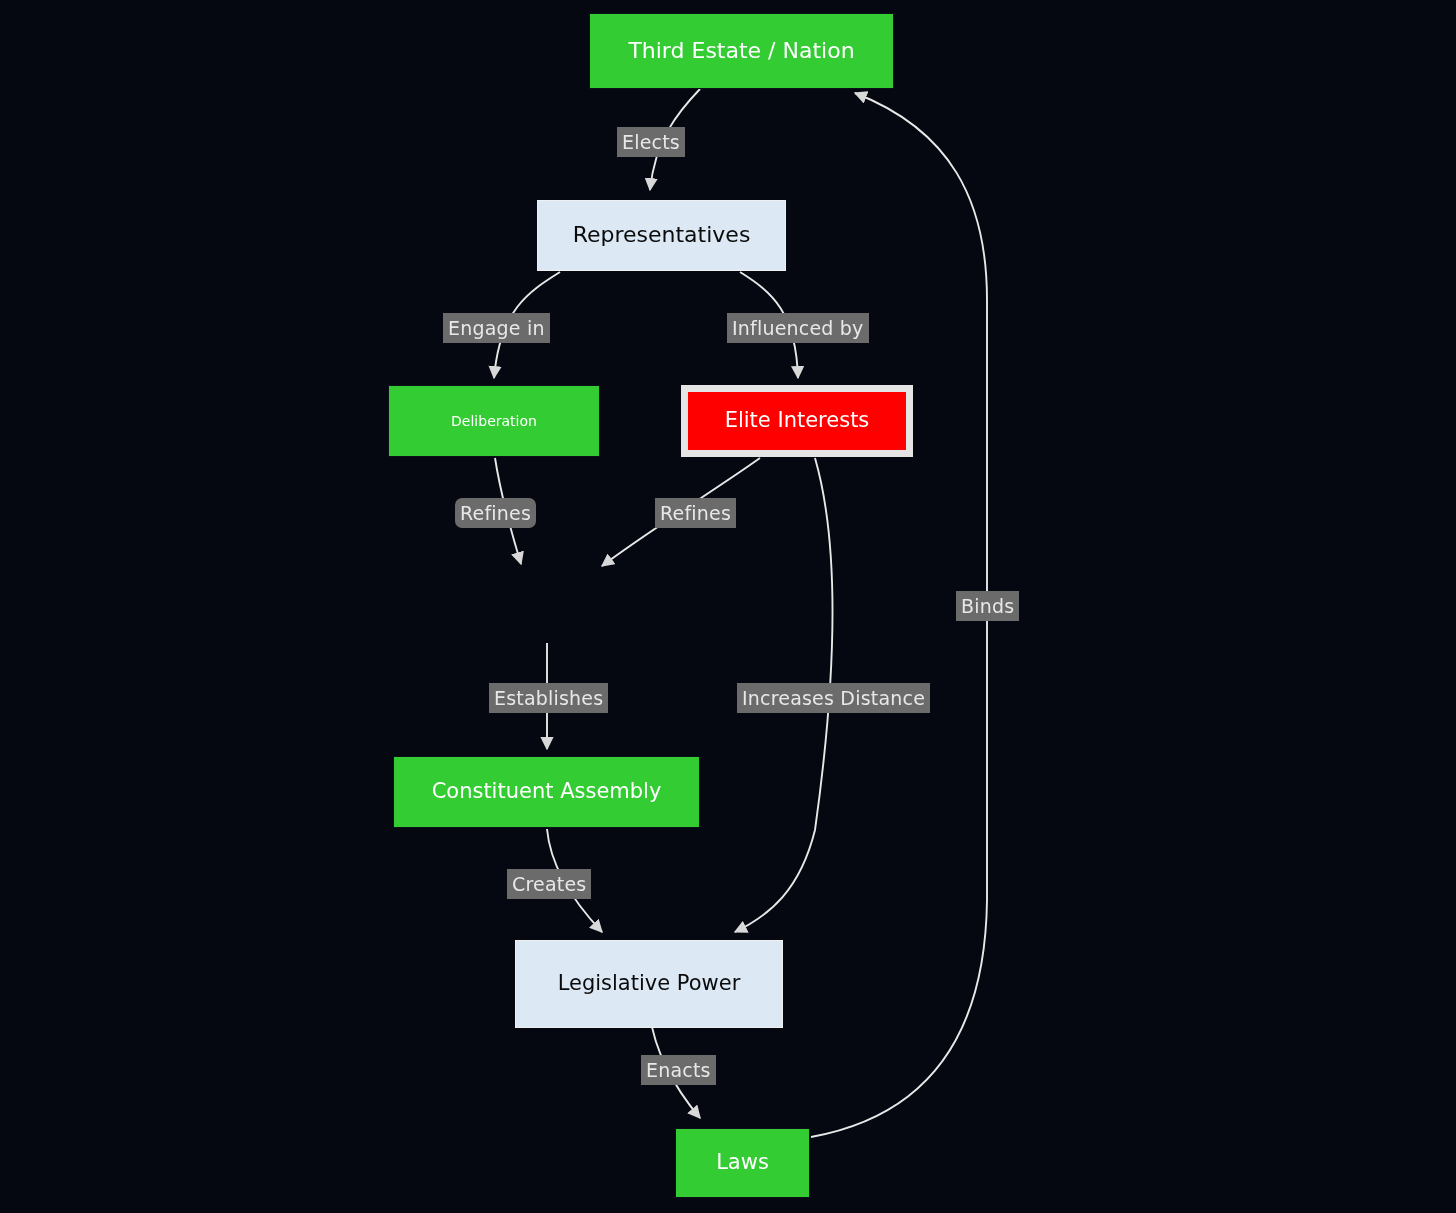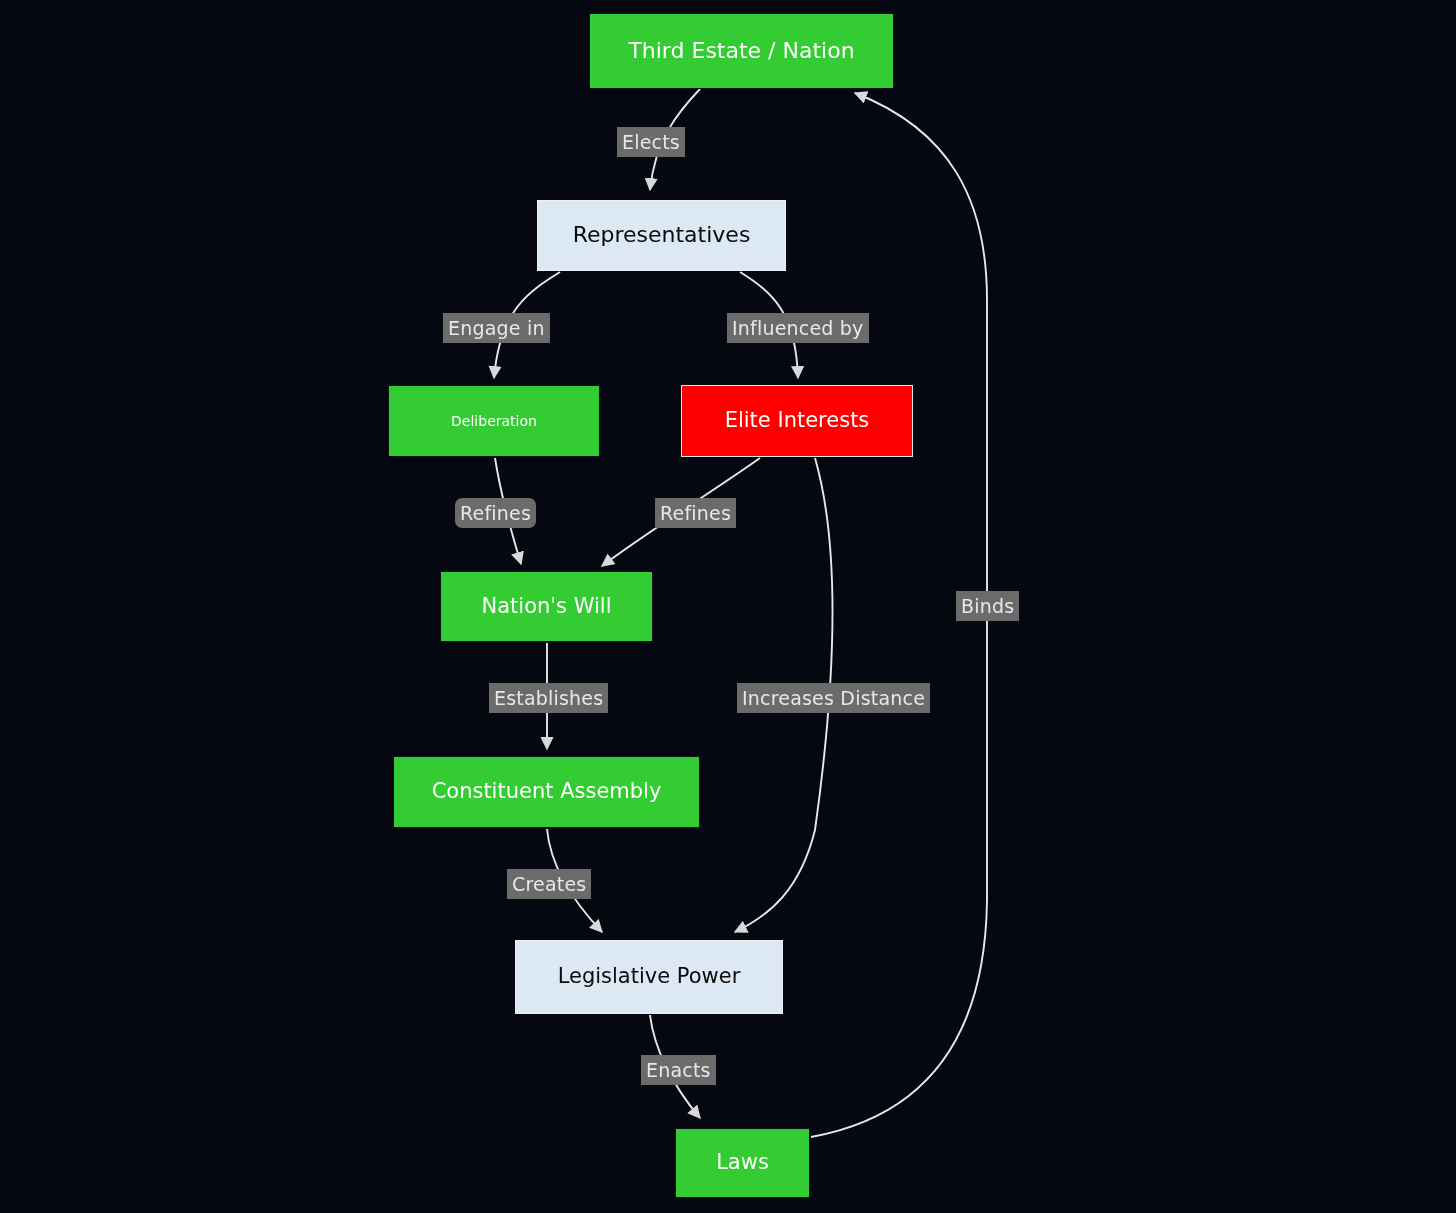--- a/index.html
+++ b/index.html
@@ -42,21 +42,21 @@
     border: 1px solid #0b0f18;
     color: #ffffff;
   }
   .node-light {
     background: #dce9f5;
     border: 1px solid #f0f0f0;
     color: #0b0b0b;
   }
   .node-red {
     background: #ff0000;
-    border: 1px solid #e5e5e5;
+    border: 7px solid #e5e5e5;
     color: #ffffff;
   }
   .edge-label {
     position: absolute;
     box-sizing: border-box;
     background: #6b6b6b;
     color: #e8e8e8;
     font-size: 19px;
     line-height: 30px;
     height: 30px;
@@ -100,29 +100,26 @@
   </div>
 
   <div class="node node-green" style="left:388px; top:385px; width:212px; height:72px; font-size:14px;">
     <span>Deliberation</span>
   </div>
 
   <div class="node node-red" style="left:681px; top:385px; width:232px; height:72px; font-size:21px;">
     <span>Elite Interests</span>
   </div>
 
-  <div class="node node-green" style="left:440px; top:571px; width:213px; height:71px; font-size:21px;">
-    <span>Nation's Will</span>
-  </div>
 
   <div class="node node-green" style="left:393px; top:756px; width:307px; height:72px; font-size:21px;">
     <span>Constituent Assembly</span>
   </div>
 
-  <div class="node node-light" style="left:515px; top:940px; width:268px; height:74px; font-size:21px;">
+  <div class="node node-light" style="left:515px; top:940px; width:268px; height:88px; font-size:21px;">
     <span>Legislative Power</span>
   </div>
 
   <div class="node node-green" style="left:675px; top:1128px; width:135px; height:70px; font-size:21px;">
     <span>Laws</span>
   </div>
 
   <div class="edge-label" style="left:617px; top:127px;"><span>Elects</span></div>
 
   <div class="edge-label" style="left:443px; top:313px;"><span>Engage in</span></div>

